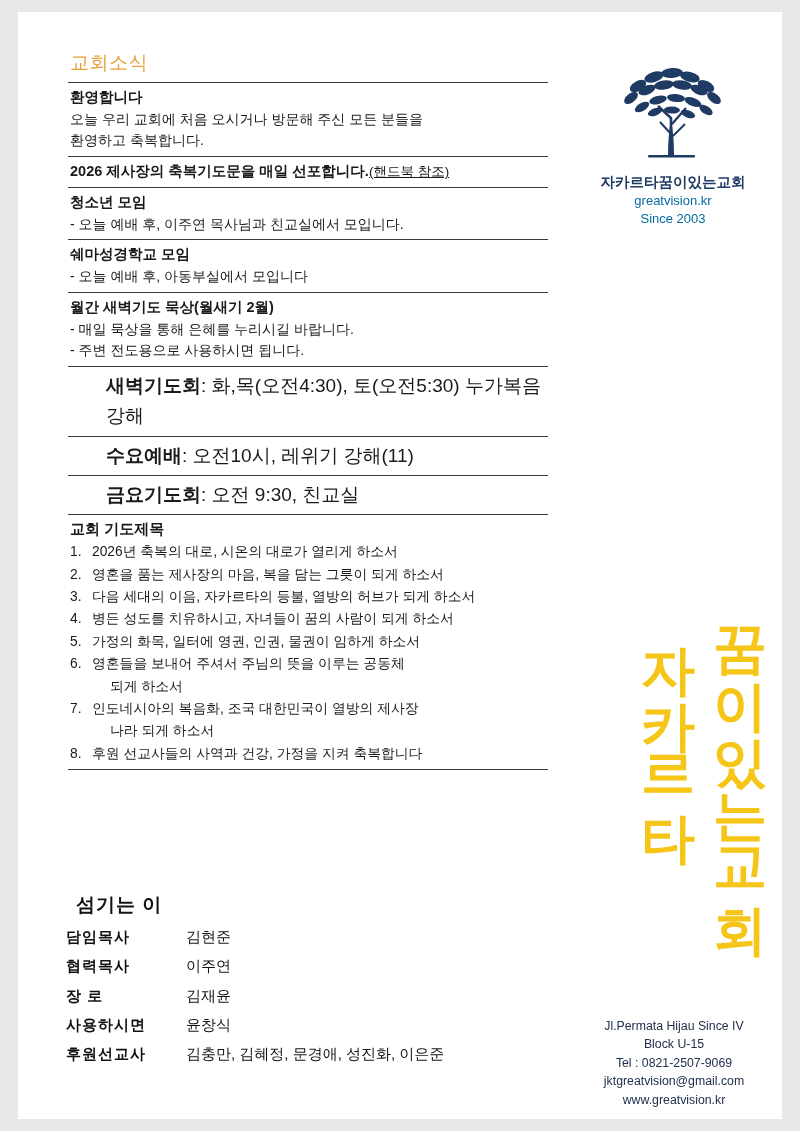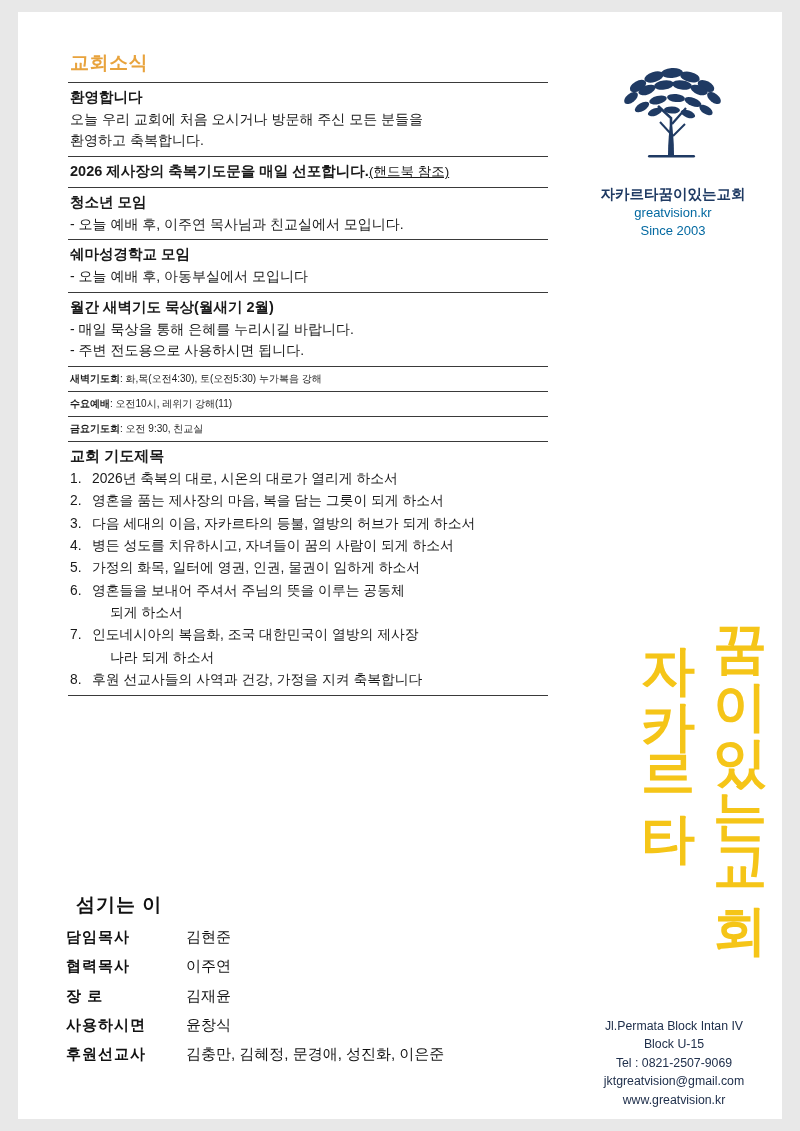--- a/index.html
+++ b/index.html
@@ -26,21 +26,21 @@
   .left-col {
     position: absolute;
     left: 50px;
     top: 38px;
     width: 480px;
   }
 
   .section-title {
     color: #e8a33d;
     font-size: 19px;
-    font-weight: bold;
+    font-weight: normal;
     letter-spacing: 0.5px;
     margin: 0 0 6px 2px;
   }
 
   .rule {
     border-bottom: 1px solid #3a3a3a;
     height: 0;
   }
 
   .blk {
@@ -57,23 +57,24 @@
     font-size: 13.5px;
     text-decoration: underline;
   }
   .blk .ln {
     font-size: 14px;
     color: #1a1a1a;
     line-height: 1.55;
   }
 
   .inline-hd {
-    font-size: 10px;
+    font-size: 19px;
     color: #1a1a1a;
     line-height: 1.6;
+    margin-left: 36px;
   }
   .inline-hd b { font-weight: bold; }
 
   
   .pray-title {
     font-size: 15px;
     font-weight: bold;
     color: #1a1a1a;
     padding: 5px 2px 2px 2px;
   }
@@ -127,21 +128,21 @@
     position: absolute;
     left: 560px;
     top: 48px;
     width: 190px;
     text-align: center;
   }
   .logo-name {
     font-size: 14.5px;
     font-weight: bold;
     color: #1f3a63;
-    margin-top: 16px;
+    margin-top: 4px;
   }
   .logo-sub {
     font-size: 13px;
     color: #0369a1;
     line-height: 1.35;
   }
 
   .vertical-title {
     position: absolute;
     left: 556px;
@@ -331,20 +332,20 @@
     <div class="logo-sub">greatvision.kr</div>
     <div class="logo-sub">Since 2003</div>
   </div>
 
   <div class="vertical-title">
     <div class="vt-col c1">꿈이있는교회</div>
     <div class="vt-col c2">자카르타</div>
   </div>
 
   <div class="addr">
-    <div>Jl.Permata Block Intan IV</div>
+    <div>Jl.Permata Hijau Since IV</div>
     <div>Block U-15</div>
     <div>Tel : 0821-2507-9069</div>
     <div>jktgreatvision@gmail.com</div>
     <div>www.greatvision.kr</div>
   </div>
 
 </div>
 
 </body></html>

